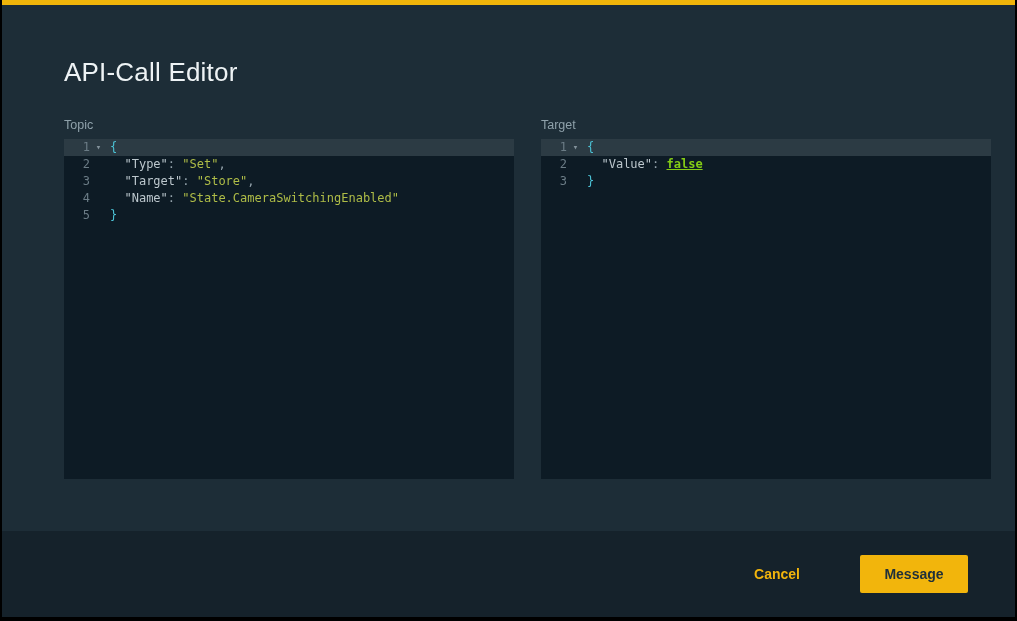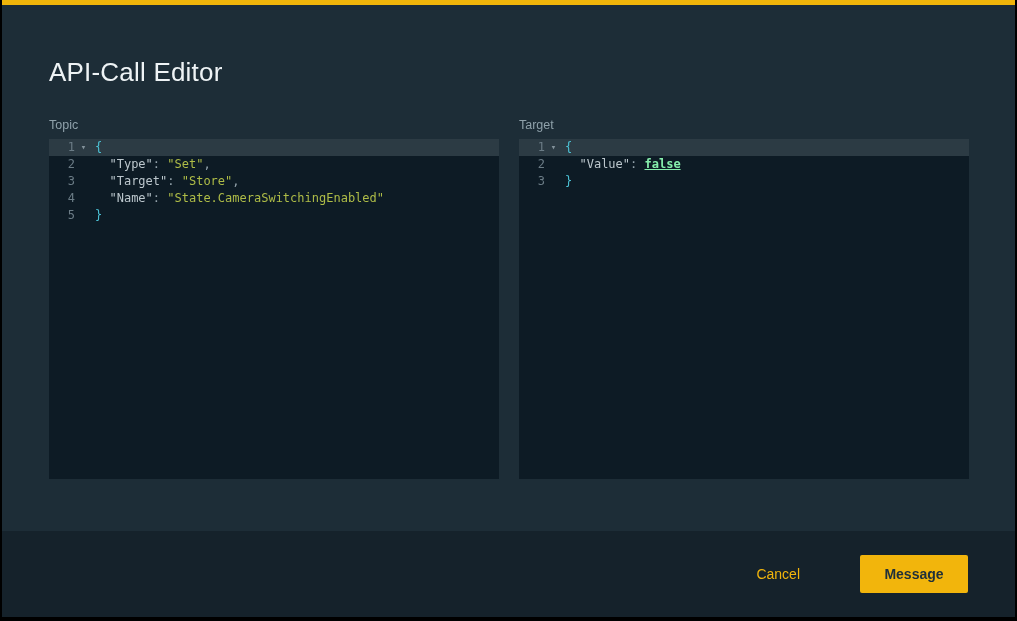--- a/index.html
+++ b/index.html
@@ -18,32 +18,32 @@
     display: flex;
     flex-direction: column;
   }
   .topbar {
     height: 5px;
     background: #f0b50a;
     flex: none;
   }
   .content {
     flex: 1;
-    padding: 0 47px;
+    padding: 0 62px;
   }
   .page-title {
     margin-top: 52px;
     font-size: 26px;
     font-weight: 400;
     color: #eef3f5;
     letter-spacing: 0.2px;
   }
   .editors {
     display: flex;
-    gap: 20px;
+    gap: 27px;
     margin-top: 30px;
   }
   .editor-block { width: 450px; }
   .editor-label {
     font-size: 12.5px;
     color: #8fa1aa;
     margin-bottom: 7px;
   }
   .editor {
     width: 450px;
@@ -71,37 +71,37 @@
     color: #83929b;
     font-size: 9px;
     line-height: 17px;
     user-select: none;
   }
   .code { padding-left: 3px; }
   .tok-brace  { color: #4cc3d6; }
   .tok-key    { color: #bcc7cd; }
   .tok-plain  { color: #93a2ab; }
   .tok-string { color: #aebc47; }
-  .tok-bool   { color: #86efac; font-weight: bold; text-decoration: underline; }
+  .tok-bool   { color: #84cc16; font-weight: bold; text-decoration: underline; }
   .footer {
     flex: none;
     height: 86px;
     background: #15222b;
     display: flex;
     align-items: center;
     justify-content: flex-end;
     padding-right: 47px;
   }
   .cancel-btn {
     background: none;
     border: none;
     color: #f2b50c;
     font-family: "Liberation Sans", sans-serif;
     font-size: 14px;
-    font-weight: 400;
+    font-weight: 700;
     cursor: pointer;
     margin-right: 56px;
     padding: 8px 4px;
   }
   .confirm-btn {
     width: 108px;
     height: 38px;
     background: #f2b50c;
     border: none;
     border-radius: 2px;

